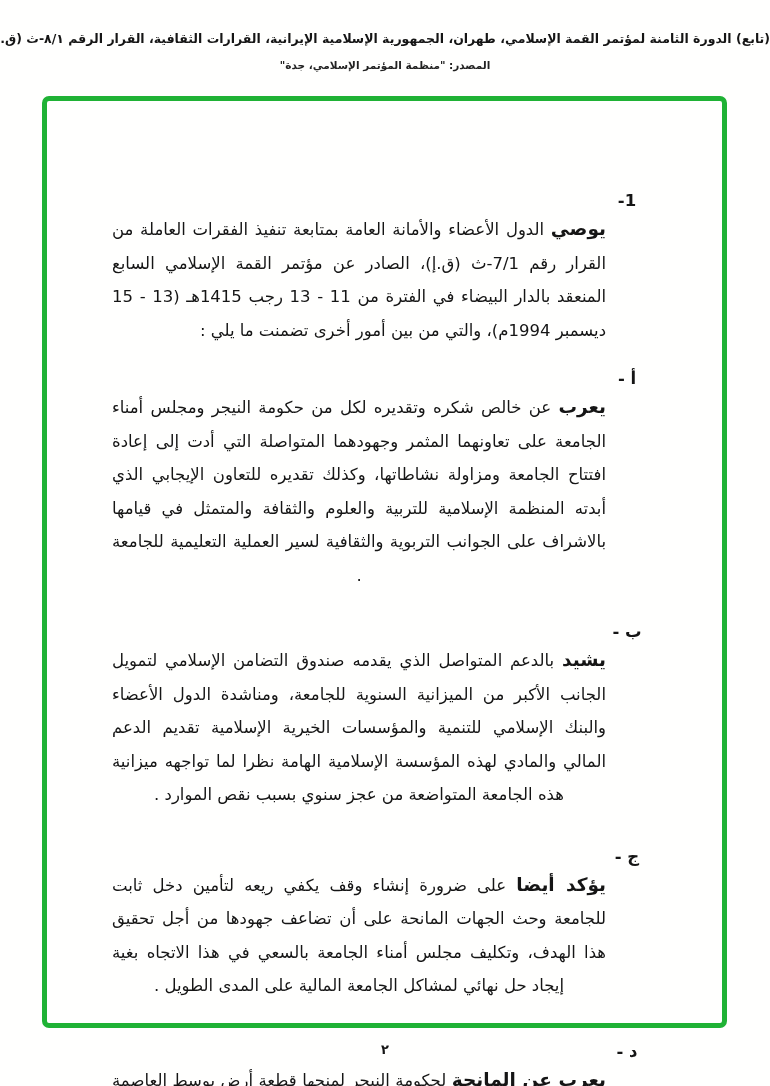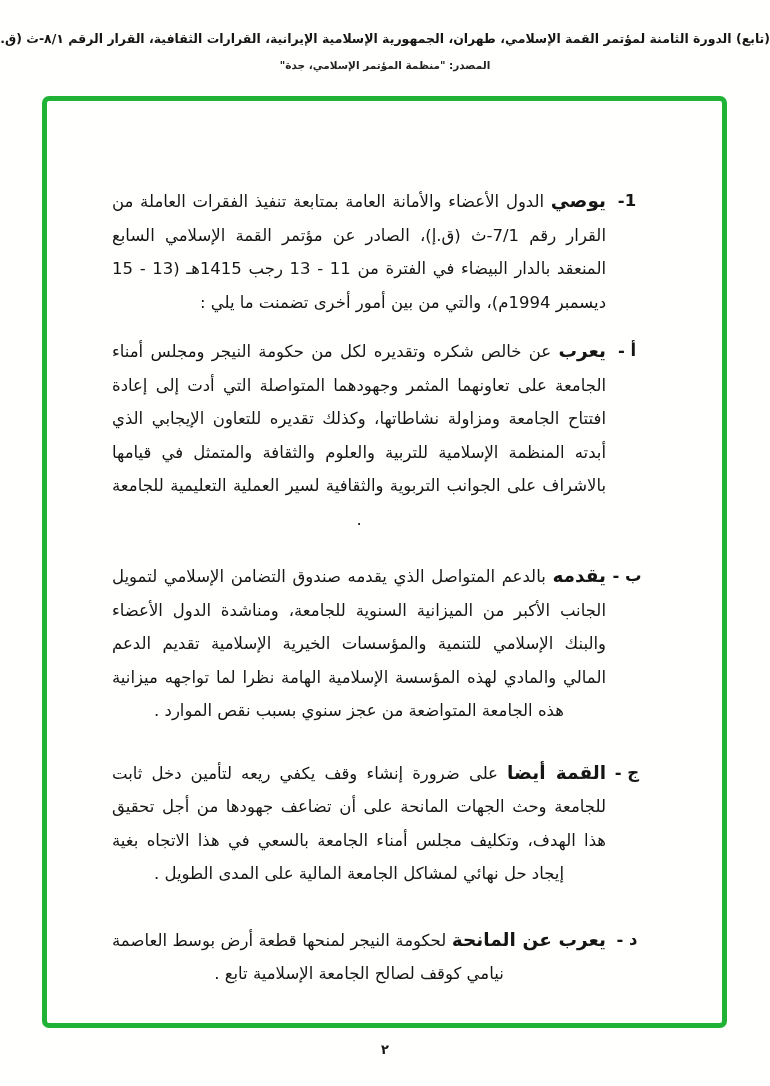--- a/index.html
+++ b/index.html
@@ -31,20 +31,21 @@
   }
   .item { display:flex; direction:rtl; }
   .item .marker {
     flex:0 0 42px; width:42px; text-align:center;
     font-size:16.5px; line-height:33.5px; font-weight:bold;
   }
   .item .body {
     flex:1 1 auto; min-width:0;
     font-size:16.5px; line-height:33.5px;
     text-align:justify;
+    margin-top:28px;
   }
   .item .body.center-last { text-align-last:center; }
   b.lead { font-size:18.5px; font-weight:bold; }
   .gap-a { margin-top:15px; }
   .gap-b { margin-top:23px; }
   .gap-c { margin-top:28px; }
   .gap-d { margin-top:32px; }
   .pagenum {
     position:absolute; top:1042px; left:0; right:0;
     text-align:center; font-size:13px; font-weight:bold;
@@ -68,26 +69,26 @@
       <div class="body"><b class="lead">يوصي</b><span> الدول الأعضاء والأمانة العامة بمتابعة تنفيذ الفقرات العاملة من القرار رقم 7/1-ث (ق.إ)، الصادر عن مؤتمر القمة الإسلامي السابع المنعقد بالدار البيضاء في الفترة من 11 - 13 رجب 1415هـ (13 - 15 ديسمبر 1994م)، والتي من بين أمور أخرى تضمنت ما يلي :</span></div>
     </div>
 
     <div class="item gap-a">
       <div class="marker">أ -</div>
       <div class="body center-last"><b class="lead">يعرب</b><span> عن خالص شكره وتقديره لكل من حكومة النيجر ومجلس أمناء الجامعة على تعاونهما المثمر وجهودهما المتواصلة التي أدت إلى إعادة افتتاح الجامعة ومزاولة نشاطاتها، وكذلك تقديره للتعاون الإيجابي الذي أبدته المنظمة الإسلامية للتربية والعلوم والثقافة والمتمثل في قيامها بالاشراف على الجوانب التربوية والثقافية لسير العملية التعليمية للجامعة .</span></div>
     </div>
 
     <div class="item gap-b">
       <div class="marker">ب -</div>
-      <div class="body center-last"><b class="lead">يقدمه</b><span> بالدعم المتواصل الذي يقدمه صندوق التضامن الإسلامي لتمويل الجانب الأكبر من الميزانية السنوية للجامعة، ومناشدة الدول الأعضاء والبنك الإسلامي للتنمية والمؤسسات الخيرية الإسلامية تقديم الدعم المالي والمادي لهذه المؤسسة الإسلامية الهامة نظرا لما تواجهه ميزانية هذه الجامعة المتواضعة من عجز سنوي بسبب نقص الموارد .</span></div>
+      <div class="body center-last"><b class="lead">يشيد</b><span> بالدعم المتواصل الذي يقدمه صندوق التضامن الإسلامي لتمويل الجانب الأكبر من الميزانية السنوية للجامعة، ومناشدة الدول الأعضاء والبنك الإسلامي للتنمية والمؤسسات الخيرية الإسلامية تقديم الدعم المالي والمادي لهذه المؤسسة الإسلامية الهامة نظرا لما تواجهه ميزانية هذه الجامعة المتواضعة من عجز سنوي بسبب نقص الموارد .</span></div>
     </div>
 
     <div class="item gap-c">
       <div class="marker">ج -</div>
-      <div class="body center-last"><b class="lead">القمة أيضا</b><span> على ضرورة إنشاء وقف يكفي ريعه لتأمين دخل ثابت للجامعة وحث الجهات المانحة على أن تضاعف جهودها من أجل تحقيق هذا الهدف، وتكليف مجلس أمناء الجامعة بالسعي في هذا الاتجاه بغية إيجاد حل نهائي لمشاكل الجامعة المالية على المدى الطويل .</span></div>
+      <div class="body center-last"><b class="lead">يؤكد أيضا</b><span> على ضرورة إنشاء وقف يكفي ريعه لتأمين دخل ثابت للجامعة وحث الجهات المانحة على أن تضاعف جهودها من أجل تحقيق هذا الهدف، وتكليف مجلس أمناء الجامعة بالسعي في هذا الاتجاه بغية إيجاد حل نهائي لمشاكل الجامعة المالية على المدى الطويل .</span></div>
     </div>
 
     <div class="item gap-d">
       <div class="marker">د -</div>
       <div class="body center-last"><b class="lead">يعرب عن المانحة</b><span> لحكومة النيجر لمنحها قطعة أرض بوسط العاصمة نيامي كوقف لصالح الجامعة الإسلامية تابع .</span></div>
     </div>
 
   </div>
 
   <div class="pagenum">٢</div>

